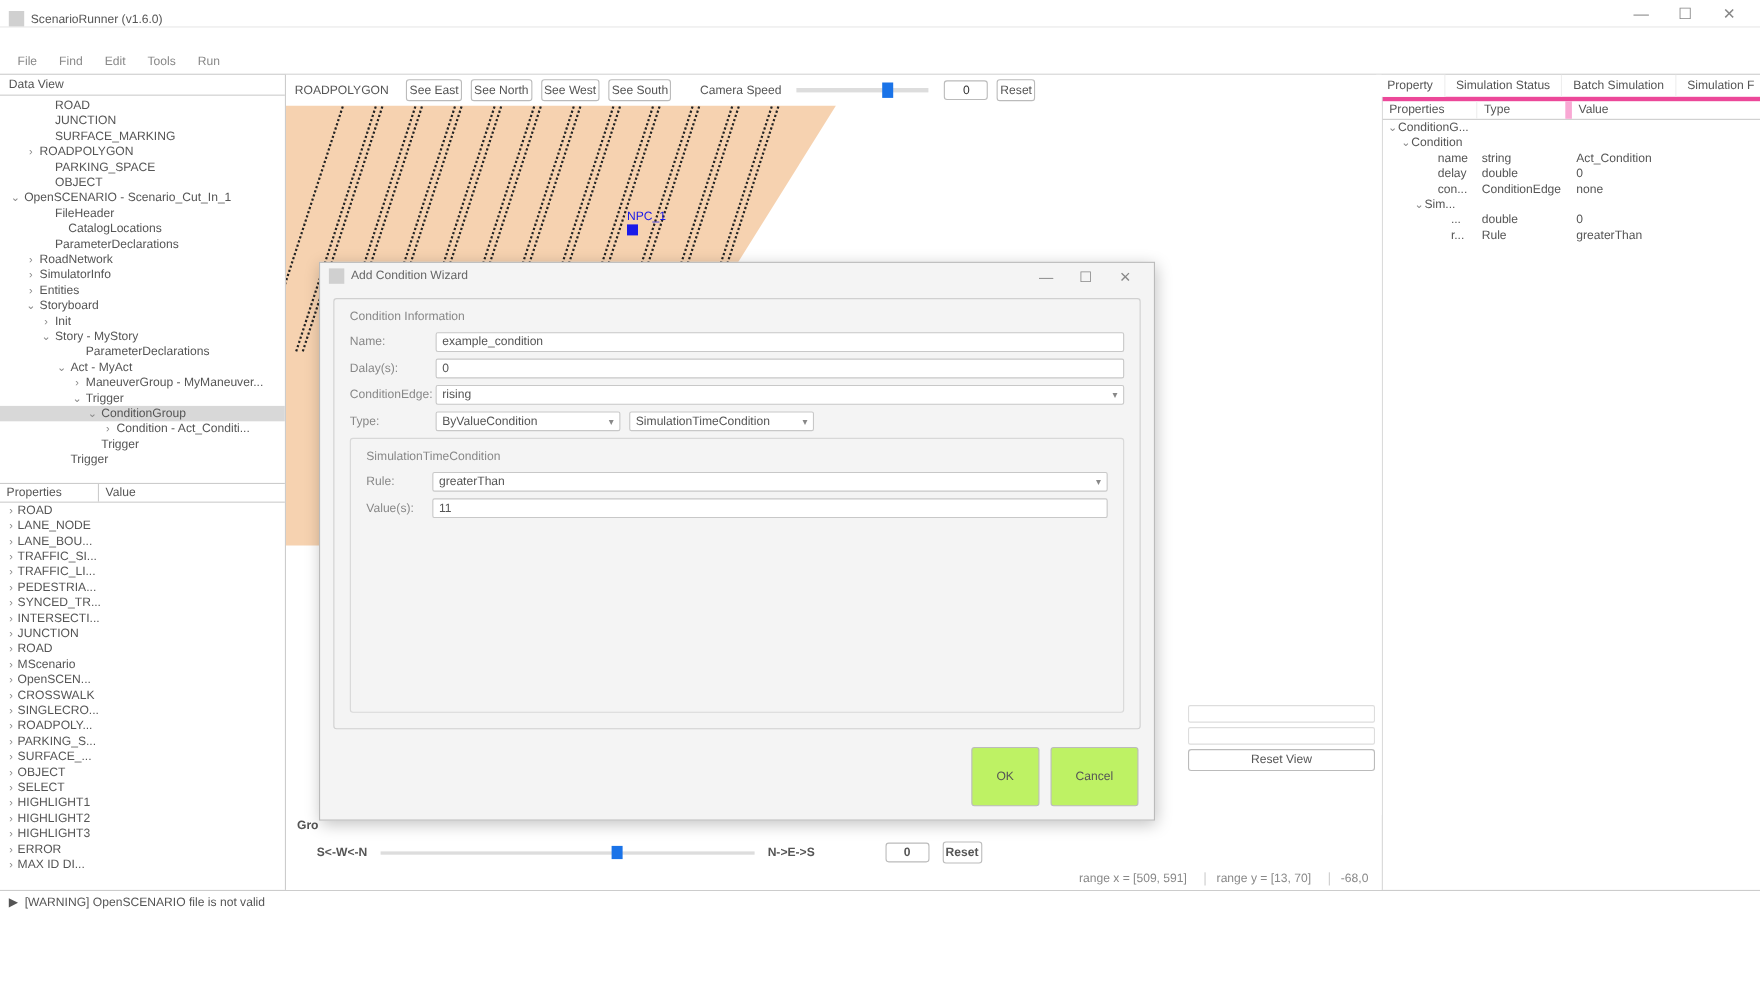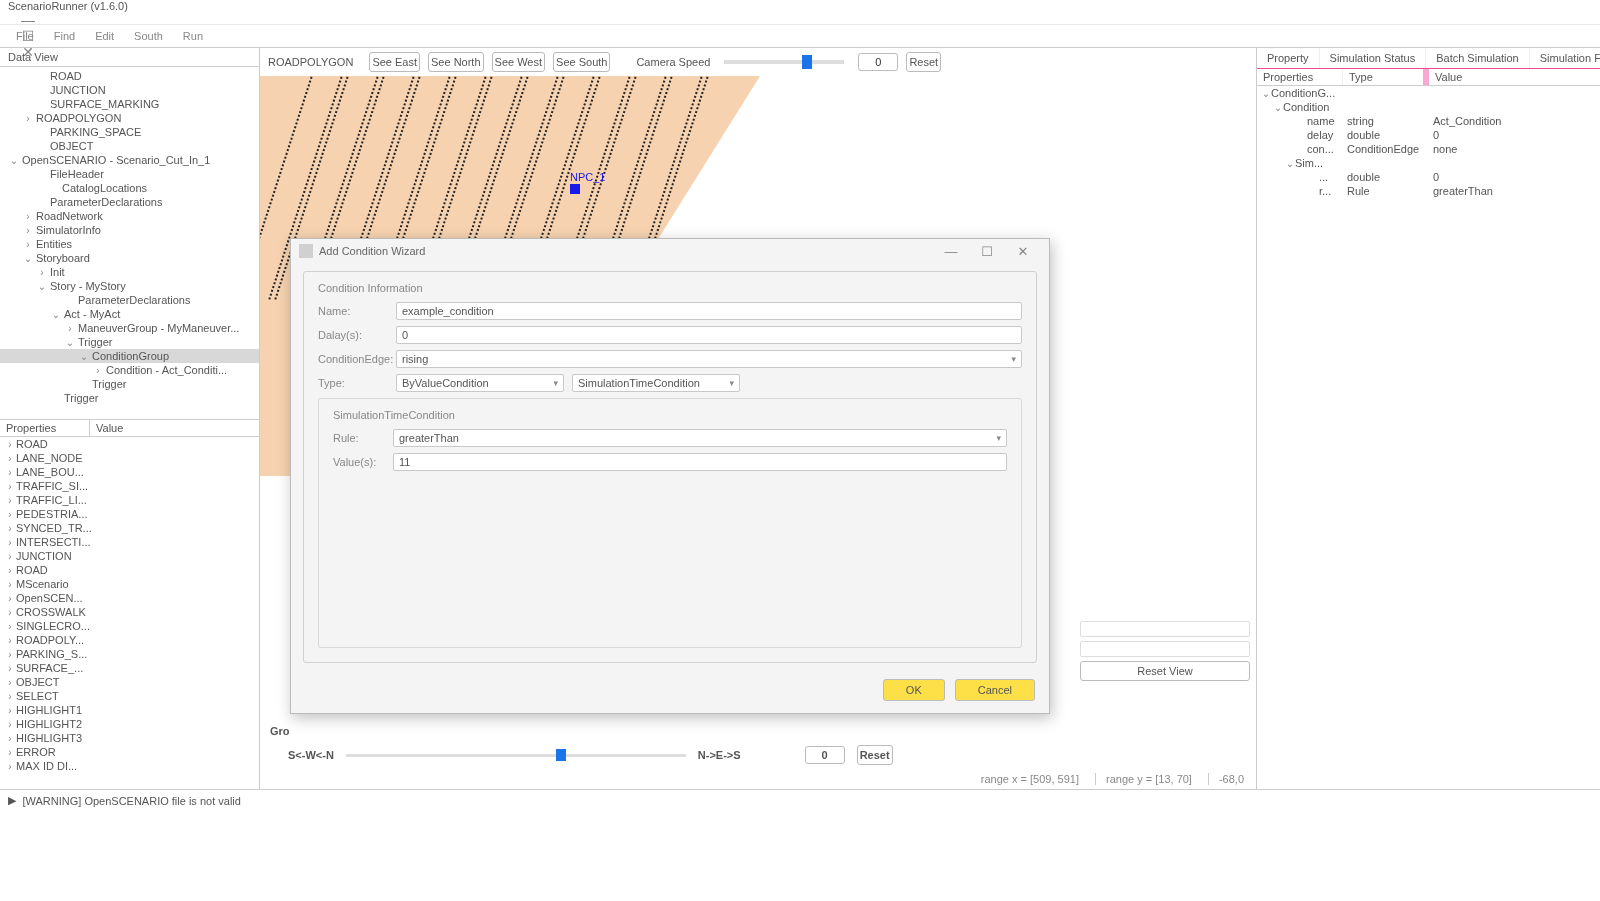--- a/index.html
+++ b/index.html
@@ -1,25 +1,25 @@
 <!DOCTYPE html>
 <html><head>
 <meta charset="utf-8">
 <style>
 * { box-sizing: border-box; margin: 0; padding: 0; font-family: "Segoe UI", Tahoma, sans-serif; font-size: 11px; }
 body { background: #fff; color: #333; width: 1600px; height: 901px; overflow: hidden; position: relative; }
 
 
-.title-bar { height: 25px; background: #fff; display: flex; align-items: flex-start; padding: 0 8px; border-bottom: 1px solid #e8e8e8; flex-direction: column; }
+.title-bar { height: 25px; background: #fff; display: flex; align-items: flex-end; padding: 0 8px; border-bottom: 1px solid #e8e8e8; }
 .title-bar .app-icon { width: 14px; height: 14px; background: #d0d0d0; margin-right: 6px; }
 .title-bar .title-text { flex: 1; color: #555; }
 .title-bar .win-btn { width: 40px; height: 24px; display: flex; align-items: center; justify-content: center; color: #888; font-size: 14px; cursor: default; }
 
 
-.menu-bar { height: 22px; display: flex; align-items: center; padding: 0 6px; color: #888; }
+.menu-bar { height: 22px; display: flex; align-items: center; padding: 0 6px; color: #888; margin-top: 20px; }
 .menu-bar .menu-item { padding: 2px 10px; cursor: default; }
 
 
 .main { display: flex; height: 742px; border-top: 1px solid #ccc; }
 
 
 .left-panel { width: 260px; border-right: 1px solid #ccc; display: flex; flex-direction: column; }
 .panel-head { padding: 3px 8px; color: #555; border-bottom: 1px solid #ccc; }
 .tree { flex: 1; overflow: auto; padding: 2px 0; }
 .tree-row { display: flex; align-items: center; padding: 1px 4px; white-space: nowrap; color: #555; cursor: default; }
@@ -51,21 +51,21 @@
 .npc-label { position: absolute; color: #1a1ae8; font-size: 11px; }
 .bottom-strip { padding: 4px 10px; display: flex; align-items: center; gap: 12px; color: #555; font-weight: bold; }
 .bottom-strip .slider2 { width: 340px; height: 3px; background: #ddd; position: relative; }
 .bottom-strip .slider2 .thumb { position: absolute; width: 10px; height: 12px; background: #1a73e8; top: -5px; }
 .status-strip { display: flex; justify-content: flex-end; gap: 16px; padding: 4px 12px; color: #888; border-top: 0; }
 .status-strip span { border-left: 1px solid #ccc; padding-left: 10px; }
 .status-strip span:first-child { border-left: 0; }
 
 
 .right-panel { width: 344px; border-left: 1px solid #ccc; display: flex; flex-direction: column; }
-.tab-row { display: flex; align-items: center; border-bottom: 1px solid #ec4899; }
+.tab-row { display: flex; align-items: center; border-bottom: 4px solid #ec4899; justify-content: center; }
 .tab { padding: 4px 10px; color: #555; border-right: 1px solid #eee; cursor: default; white-space: nowrap; }
 .tab.active { background: #fff; }
 .rprops-head { display: flex; border-bottom: 1px solid #ccc; }
 .rprops-head div { padding: 2px 6px; color: #555; }
 .rprops-head .rc1 { width: 86px; border-right: 1px solid #eee; }
 .rprops-head .rc2 { width: 86px; border-right: 6px solid #f9a8d4; }
 .rprops-head .rc3 { flex: 1; }
 .rprops-body { flex: 1; overflow: auto; }
 .rprop-row { display: flex; padding: 1px 0; color: #555; }
 .rprop-row .rc1 { width: 86px; padding-left: 4px; display: flex; align-items: center; }
@@ -86,21 +86,21 @@
 .modal-body { margin: 8px 12px; border: 1px solid #d0d0d0; border-radius: 3px; background: #f4f4f4; padding: 10px 14px 14px 14px; }
 .sect-title { color: #888; margin-bottom: 8px; }
 .form-row { display: flex; align-items: center; margin-bottom: 6px; }
 .form-row label { width: 78px; color: #888; }
 .form-row .inp { flex: 1; border: 1px solid #c8c8c8; background: #fff; padding: 2px 5px; border-radius: 2px; color: #555; }
 .form-row .sel { flex: 1; border: 1px solid #c8c8c8; background: #fff; padding: 2px 5px; border-radius: 2px; color: #555; display: flex; justify-content: space-between; align-items: center; }
 .form-row .sel .dd { color: #888; font-size: 9px; }
 .form-row .sel.half { flex: 0 0 168px; margin-right: 8px; }
 .sub-sect { border: 1px solid #d8d8d8; border-radius: 3px; padding: 10px 14px 12px 14px; margin-top: 6px; min-height: 250px; }
 .modal-footer { display: flex; justify-content: flex-end; gap: 10px; padding: 8px 14px 12px 0; }
-.mbtn { border: 1px solid #bbb; background: #fde047; border-radius: 3px; padding: 4px 22px; color: #555; }
+.mbtn { border: 1px solid #bbb; background: #bef264; border-radius: 3px; padding: 20px 22px; color: #555; }
 
 
 .under-ctrl { position: absolute; right: 6px; bottom: 40px; display: flex; flex-direction: column; gap: 4px; align-items: flex-end; }
 .under-ctrl .ubtn { width: 170px; border: 1px solid #bbb; background: #fff; border-radius: 3px; padding: 3px 8px; text-align: center; color: #555; }
 .under-blank { width: 170px; height: 16px; border: 1px solid #ddd; background: #fff; border-radius: 2px; }
 </style>
 </head>
 <body>
 
 <div class="title-bar">
@@ -108,21 +108,21 @@
   <div class="title-text">ScenarioRunner (v1.6.0)</div>
   <div class="win-btn">—</div>
   <div class="win-btn">☐</div>
   <div class="win-btn">✕</div>
 </div>
 
 <div class="menu-bar">
   <div class="menu-item">File</div>
   <div class="menu-item">Find</div>
   <div class="menu-item">Edit</div>
-  <div class="menu-item">South</div>
+  <div class="menu-item">Tools</div>
   <div class="menu-item">Run</div>
 </div>
 
 <div class="main">
 
   <div class="left-panel">
     <div class="panel-head">Data View</div>
     <div class="tree" id="tree" style="height:352px;flex:0 0 352px;">
         <div class="tree-row" style="padding-left: 36px;">
           <span class="tree-caret"></span>

